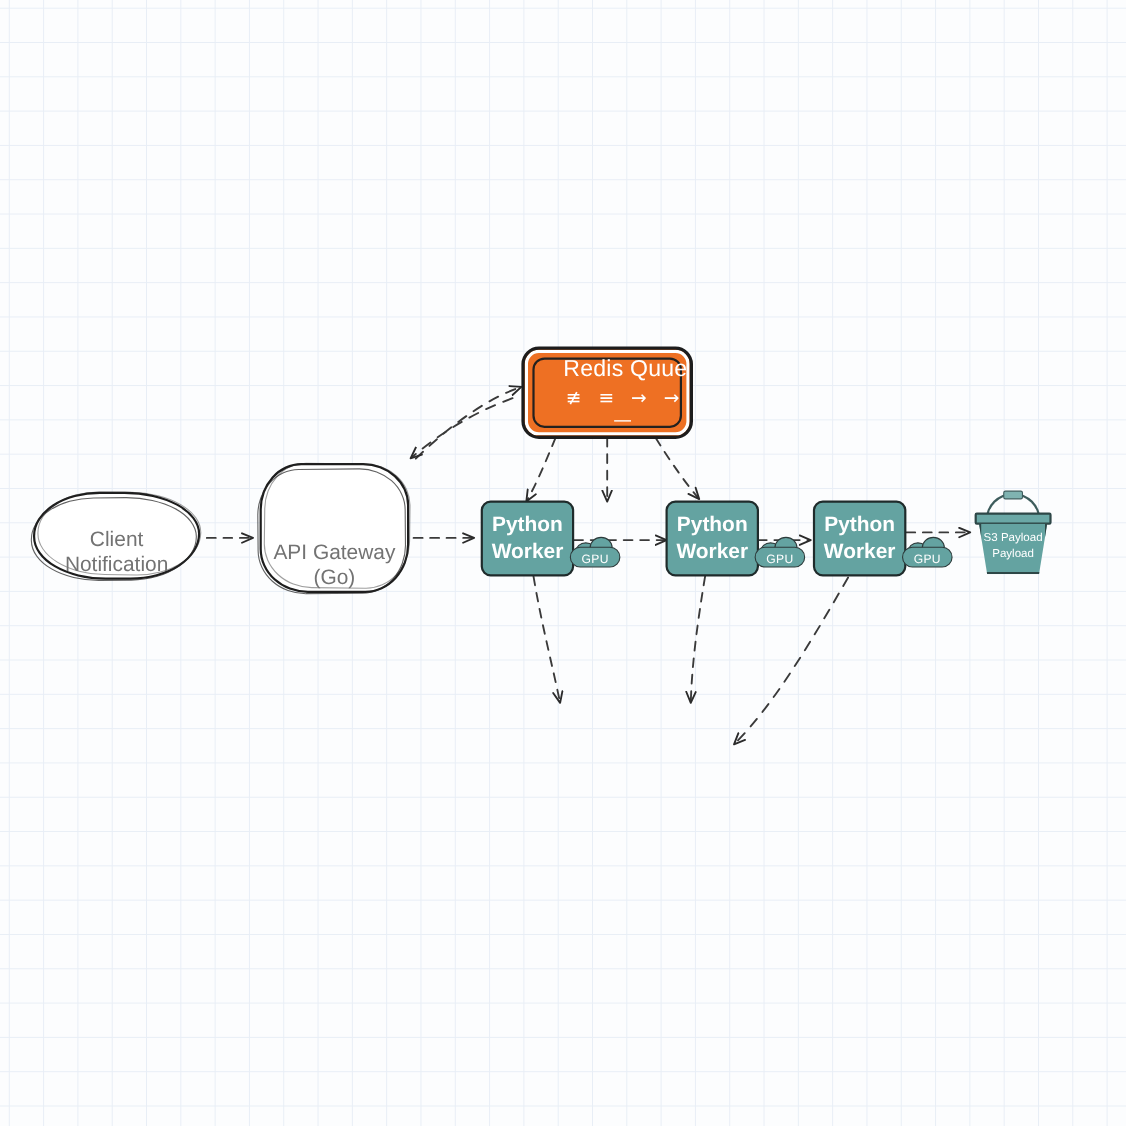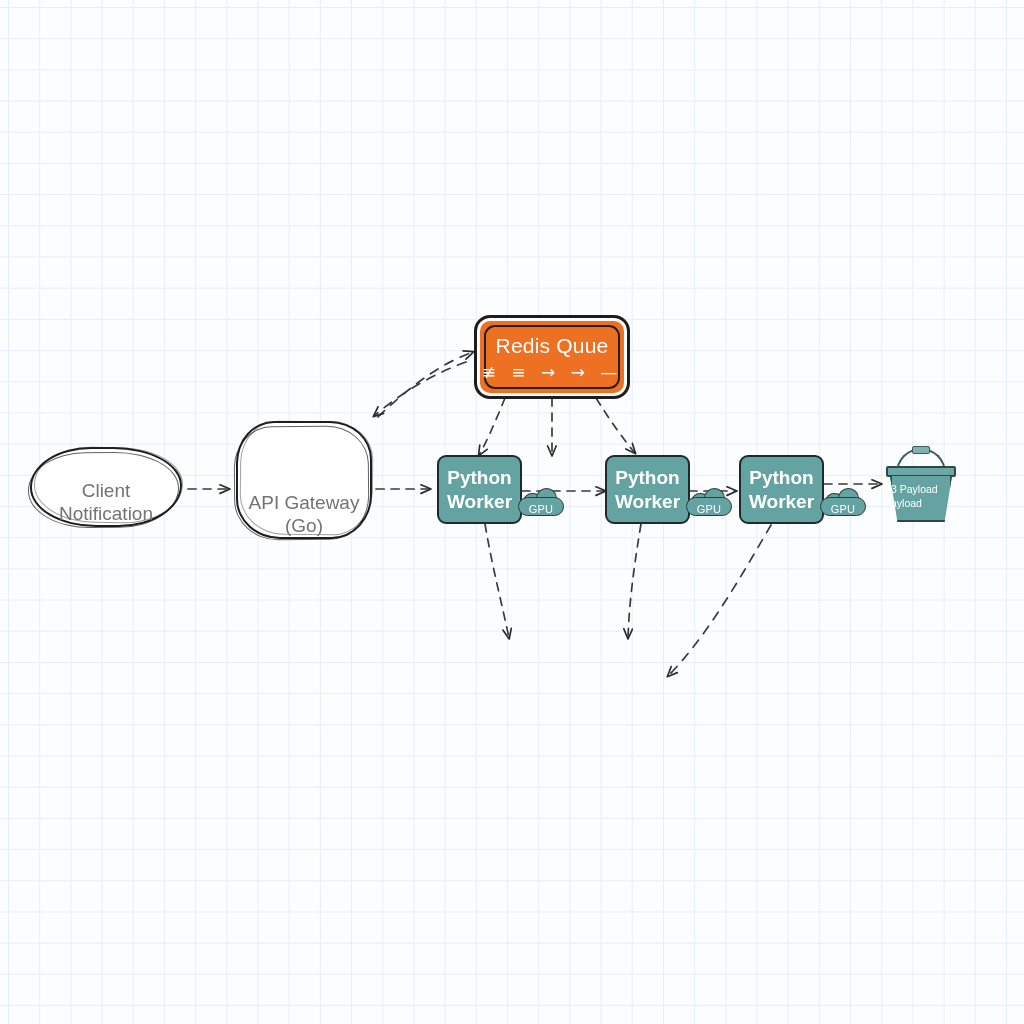--- a/index.html
+++ b/index.html
@@ -75,20 +75,21 @@
   .sketch-node .label { position: relative; z-index: 2; padding: 0 6px; }
 
   
   #redis-queue {
     background: #ee7023;
     border: 3px solid #1d1d1d;
     border-radius: 16px;
     color: #ffffff;
     flex-direction: column;
     box-shadow: 0 0 0 3px #ffffff inset;
+    padding-left: 33px;
   }
   #redis-queue .inner-frame {
     position: absolute;
     left: 7px; top: 7px; right: 7px; bottom: 7px;
     border: 2px solid #23211f;
     border-radius: 11px;
     pointer-events: none;
   }
   #redis-queue .label {
     position: relative;
@@ -189,20 +190,21 @@
     background: #64a3a1;
     border: 2px solid #2e4747;
     border-top: none;
     box-sizing: border-box;
     clip-path: polygon(0 0, 100% 0, 88% 100%, 12% 100%);
   }
   #s3-label {
     position: absolute;
     left: 0; top: 36px;
     width: 74px;
+    text-align: center;
     font-size: 10.5px;
     color: #ffffff;
     line-height: 1.35;
     z-index: 4;
   }
 </style>
 </head>
 <body>
 
 <div id="canvas">

